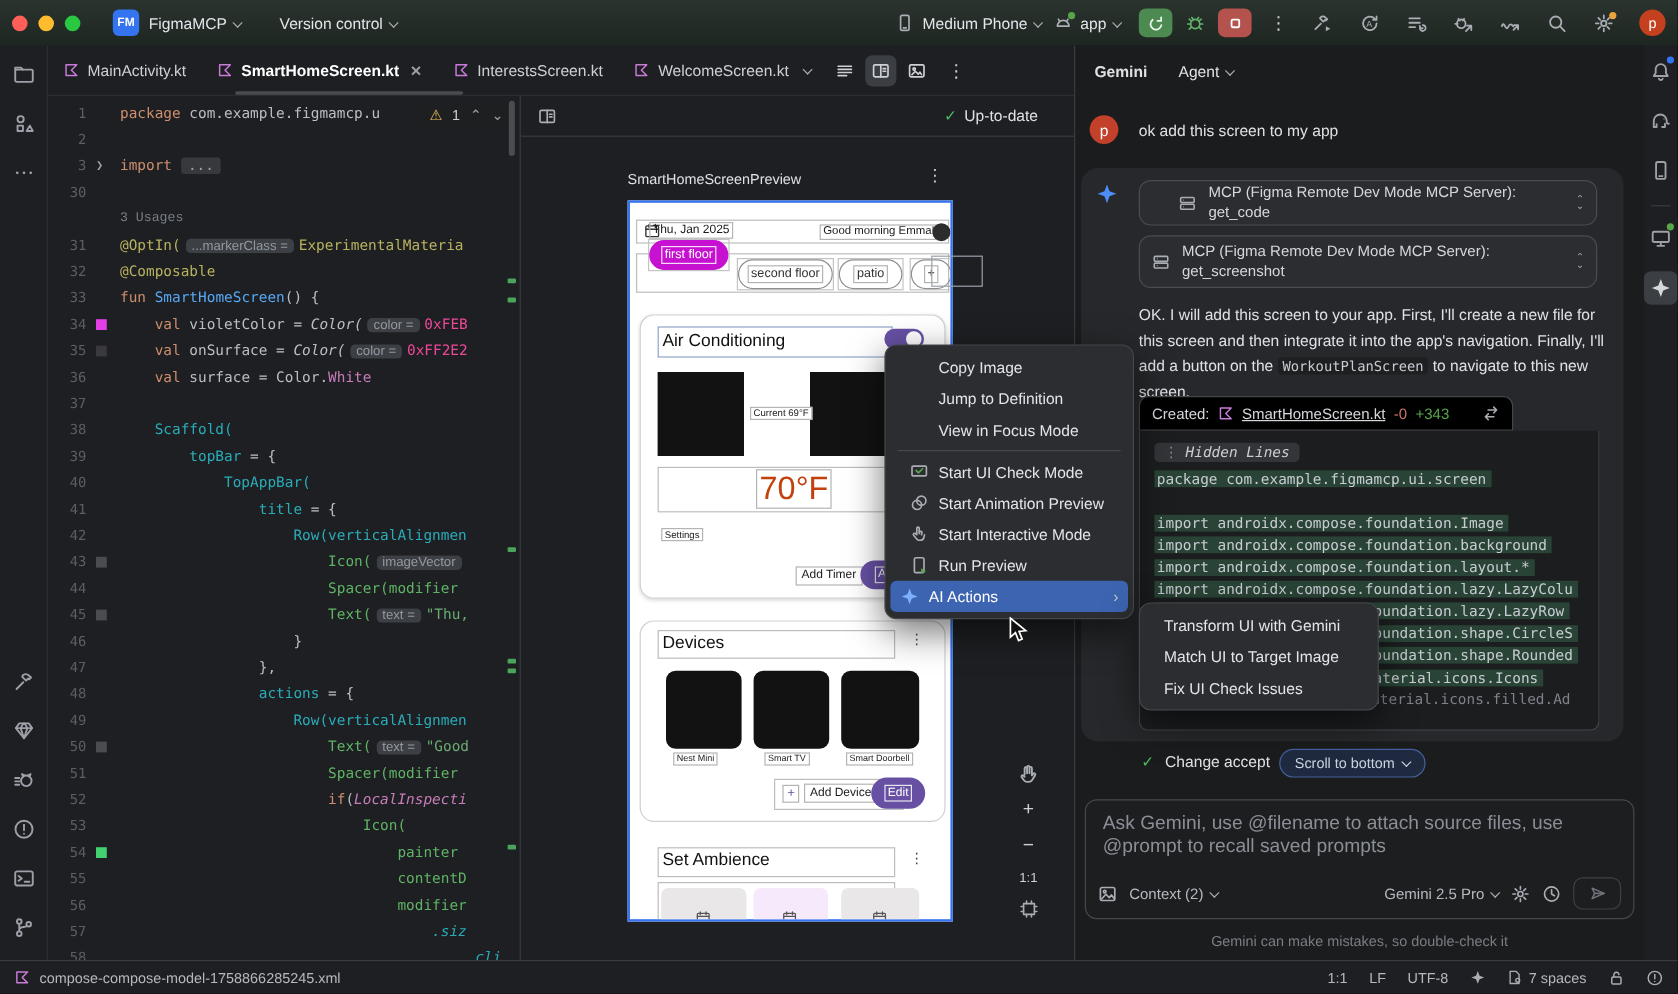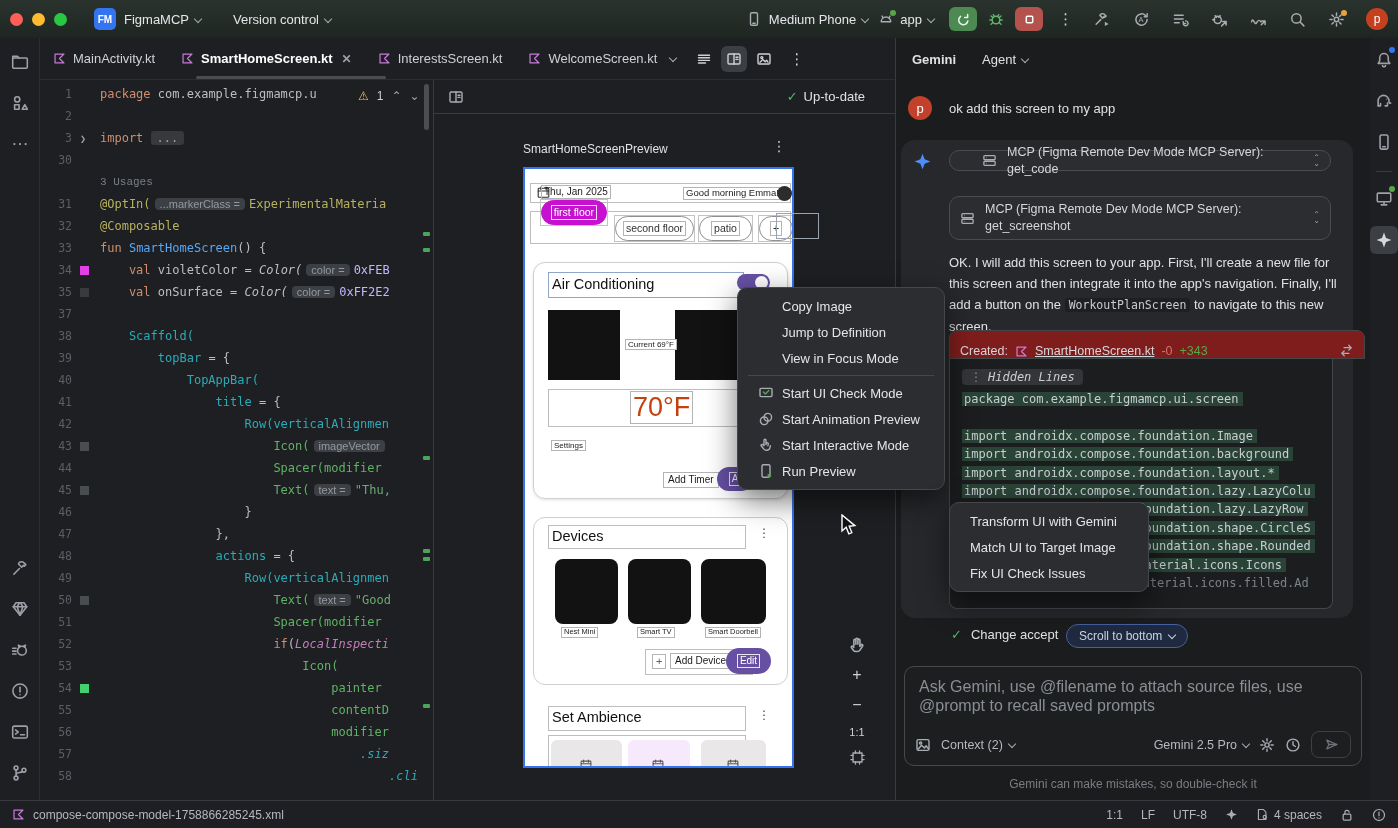--- a/index.html
+++ b/index.html
@@ -37,21 +37,21 @@
 .stripsep{width:16px;height:1px;background:#393B40;margin:2px 0 13px}
 
 .editor{position:absolute;top:80px;left:40px;width:393px;bottom:28px;overflow:hidden;padding-top:3px}
 .crow{display:flex;height:22px;align-items:center;font-family:"DejaVu Sans Mono",monospace;font-size:12px}
 .ln{width:32px;text-align:right;color:#5A5F66;flex:none;font-size:11.5px}
 .gut{width:28px;flex:none;display:flex;align-items:center;padding-left:8px;gap:3px}
 .code{white-space:pre;color:#BCBEC4;overflow:hidden}
 .sw{width:9px;height:9px;flex:none}
 .foldarrow{color:#9DA0A8;font-size:10px}
 .tk-kw{color:#CF8E6D}.tk-pl{color:#BCBEC4}.tk-ann{color:#B8B25F}.tk-fn{color:#56A8F5}
-.tk-call{color:#2AACB8}.tk-cmp{color:#5FB365}.tk-str{color:#6AAB73}.tk-num{color:#c4b5fd}
+.tk-call{color:#2AACB8}.tk-cmp{color:#5FB365}.tk-str{color:#6AAB73}.tk-num{color:#ec4899}
 .tk-prop{color:#C77DBB}.tk-loc{color:#C77DBB;font-style:italic}.tk-it{color:#BCBEC4;font-style:italic}
 .tk-ext{color:#2AACB8;font-style:italic}
 .tk-hint{background:#3C3F43;color:#9499A1;border-radius:4px;padding:0 5px;margin:0 4px;font-size:11px;font-family:"Liberation Sans",sans-serif}
 .tk-foldchip{background:#37393D;color:#9DA0A8;border-radius:3px;padding:0 6px}
 .meta-row{color:#787E87;font-size:11px;font-family:Liberation Mono, monospace}
 .inspwidget{position:absolute;top:86px;left:352px;height:20px;background:rgba(30,31,34,.92);border-radius:4px;display:flex;align-items:center;gap:8px;padding:0 6px;font-size:12px;color:#CED0D6}
 .warnico{color:#F2C55C;font-size:12px}
 .vcsmark{position:absolute;width:7px;height:4px;background:#4AA459;border-radius:1px;left:423px}
 .edthumb{position:absolute;left:424px;top:84px;width:5px;height:46px;background:#4B4D50;border-radius:3px}
 
@@ -79,21 +79,21 @@
 .chat{position:absolute;top:80px;left:895px;right:28px;bottom:28px;background:#1A1C1D;border-left:1px solid #393B40;overflow:hidden}
 .usr-row{position:absolute;left:12px;top:16px;display:flex;gap:17px;align-items:center}
 .uavatar{width:24px;height:24px;border-radius:50%;background:#C3402A;color:#fff;display:flex;align-items:center;justify-content:center;font-size:13px}
 .aicard{position:absolute;left:5px;top:60px;width:452px;height:478px;background:#26282B;border-radius:14px}
 .aispark{position:absolute;left:12px;top:12px;color:#4E8DF7}
 .toolchip{position:absolute;left:48px;width:382px;border:1px solid #4A4C50;background:#2B2D30;border-radius:10px;display:flex;align-items:center;padding:0 10px;gap:10px}
 .toolchip .txt{font-size:12.5px;color:#D5D7DB;line-height:1.35}
 .chipchev{margin-left:auto;display:flex;flex-direction:column;color:#9DA0A8;font-size:8px;line-height:6px}
 .para{position:absolute;left:48px;top:112px;width:396px;font-size:13px;line-height:21px;color:#DFE1E5}
 .codetag{background:#1D1F21;border-radius:3px;padding:0 4px;font-family:"DejaVu Sans Mono",monospace;font-size:11.5px;color:#C8CCD2}
-.createdhdr{position:absolute;left:48px;top:190px;width:416px;height:29px;background:#7f1d1d;border:1px solid #44464A;border-radius:8px 8px 0 0;display:flex;align-items:flex-end;padding:0 10px;gap:7px;font-size:12.5px;color:#D5D7DB}
+.createdhdr{position:absolute;left:48px;top:190px;width:312px;height:29px;background:#000000;border:1px solid #44464A;border-radius:8px 8px 0 0;display:flex;align-items:center;padding:0 10px;gap:7px;font-size:12.5px;color:#D5D7DB}
 .filelink{text-decoration:underline;color:#D5D7DB}
 .del{color:#D0756B}.add{color:#57A64A}
 .codeblock{position:absolute;left:48px;top:219px;width:384px;height:250px;background:#1B1D1F;border:1px solid #44464A;border-top:none;border-radius:0 0 8px 8px;padding:10px 12px;font-family:"DejaVu Sans Mono",monospace;font-size:12px;overflow:hidden}
 .hiddenchip{display:inline-flex;gap:6px;background:#333538;border-radius:4px;padding:1px 8px;color:#CCCED2;font-size:12px;margin-bottom:7px}
 .cline{height:18.4px;white-space:pre;color:#C8CCD2}
 .cline .hl{background:#294436;padding:0 4px 0 2px}
 .cline.gray{color:#7E8288}
 .changerow{position:absolute;left:55px;top:547px;display:flex;gap:9px;align-items:center;font-size:13px;color:#DFE1E5;white-space:nowrap;width:130px;overflow:hidden}
 .scrollpill{position:absolute;left:170px;top:544px;height:24px;border:1px solid #45619E;background:#1F2A40;border-radius:12px;display:flex;align-items:center;padding:0 12px;gap:7px;font-size:12px;color:#CAD3E0;z-index:5;white-space:nowrap}
 .inputbox{position:absolute;left:8px;top:586px;width:458px;height:100px;border:1px solid #46484D;background:#1C1E20;border-radius:10px;padding:10px 14px}
@@ -381,20 +381,25 @@
           <span class="sw" style="background: rgb(226, 63, 230);"></span>
         </span>
         <span class="code"><span class="tk-kw">    val</span><span class="tk-pl"> violetColor = </span><span class="tk-it">Color(</span><span class="tk-hint">color =</span><span class="tk-num">0xFEB</span></span>
       </div>
       <div class="crow">
         <span class="ln">35</span>
         <span class="gut">
           <span class="sw" style="background: rgb(58, 58, 62);"></span>
         </span>
         <span class="code"><span class="tk-kw">    val</span><span class="tk-pl"> onSurface = </span><span class="tk-it">Color(</span><span class="tk-hint">color =</span><span class="tk-num">0xFF2E2</span></span>
+      </div>
+      <div class="crow">
+        <span class="ln">36</span>
+        <span class="gut"></span>
+        <span class="code"><span class="tk-kw">    val</span><span class="tk-pl"> surface = Color.</span><span class="tk-prop">White</span></span>
       </div>
       <div class="crow">
         <span class="ln">37</span>
         <span class="gut"></span>
         <span class="code"></span>
       </div>
       <div class="crow">
         <span class="ln">38</span>
         <span class="gut"></span>
         <span class="code"><span class="tk-call">    Scaffold(</span></span>
@@ -656,21 +661,21 @@
       <span class="uavatar">p</span>
       <span>ok add this screen to my app</span>
     </div>
     <div class="aicard">
       <span class="aispark ico" id="ic-aispark">
           <svg viewBox="0 0 16 16" width="19" height="19" fill="none" stroke="currentColor" stroke-width="1.4" stroke-linecap="round" stroke-linejoin="round">
             <path d="M8 1.4L9.8 6.2 14.6 8 9.8 9.8 8 14.6 6.2 9.8 1.4 8 6.2 6.2z" fill="currentColor" stroke="none"></path>
           </svg>
         </span>
       <div id="toolchips">
-          <div class="toolchip" style="top: 10px; height: 21px; padding-left: 32px;">
+          <div class="toolchip" style="top: 10px; height: 38px; padding-left: 32px;">
             <span class="ico">
               <svg viewBox="0 0 16 16" width="15" height="15" fill="none" stroke="currentColor" stroke-width="1.4" stroke-linecap="round" stroke-linejoin="round">
                 <rect x="2" y="2.8" width="12" height="4.4" rx="1"></rect>
                 <rect x="2" y="8.8" width="12" height="4.4" rx="1"></rect>
                 <circle cx="4.6" cy="5" r=".5" fill="currentColor" stroke="none"></circle>
                 <circle cx="4.6" cy="11" r=".5" fill="currentColor" stroke="none"></circle>
               </svg>
             </span>
             <span class="txt">MCP (Figma Remote Dev Mode MCP Server): get_code</span>
             <span class="chipchev">
@@ -828,21 +833,21 @@
             <path d="M8 1.4L9.8 6.2 14.6 8 9.8 9.8 8 14.6 6.2 9.8 1.4 8 6.2 6.2z" fill="currentColor" stroke="none"></path>
           </svg>
         </span>
       <span class="flex" style="gap:5px">
           <span class="ico" id="ic-indent">
             <svg viewBox="0 0 16 16" width="13" height="13" fill="none" stroke="currentColor" stroke-width="1.4" stroke-linecap="round" stroke-linejoin="round">
               <path d="M3 1.8h6l3.2 3.2v9.2H3z"></path>
               <circle cx="10.8" cy="11" r="2"></circle>
             </svg>
           </span>
-          <span>4 spaces</span>
+          <span>7 spaces</span>
         </span>
       <span class="ico" id="ic-lock">
           <svg viewBox="0 0 16 16" width="14" height="14" fill="none" stroke="currentColor" stroke-width="1.4" stroke-linecap="round" stroke-linejoin="round">
             <rect x="3.6" y="7" width="8.8" height="6.8" rx="1.2"></rect>
             <path d="M5.6 7V5.2a2.4 2.4 0 014.8-.4"></path>
           </svg>
         </span>
       <span class="ico" id="ic-err">
           <svg viewBox="0 0 16 16" width="14" height="14" fill="none" stroke="currentColor" stroke-width="1.4" stroke-linecap="round" stroke-linejoin="round">
             <circle cx="8" cy="8" r="6.3"></circle>
@@ -895,20 +900,29 @@
       </div>
       <div class="mi">
         <span class="ico">
           <svg viewBox="0 0 16 16" width="16" height="16" fill="none" stroke="currentColor" stroke-width="1.4" stroke-linecap="round" stroke-linejoin="round">
             <rect x="4" y="1.8" width="8" height="12.4" rx="1.4"></rect>
             <path d="M9.6 10.6l4 2.3-4 2.3z" fill="#57A64A" stroke="none"></path>
           </svg>
         </span>
         <span class="lab">Run Preview</span>
       </div>
+      <div class="mi sel">
+        <span class="ico" style="color: rgb(127, 176, 255);">
+          <svg viewBox="0 0 16 16" width="16" height="16" fill="none" stroke="currentColor" stroke-width="1.4" stroke-linecap="round" stroke-linejoin="round">
+            <path d="M8 1.4L9.8 6.2 14.6 8 9.8 9.8 8 14.6 6.2 9.8 1.4 8 6.2 6.2z" fill="currentColor" stroke="none"></path>
+          </svg>
+        </span>
+        <span class="lab">AI Actions</span>
+        <span class="subarrow">›</span>
+      </div>
     </div>
   <div class="menu" id="submenu" style="left:949px;top:502px;width:200px">
       <div class="mi">
         <span>Transform UI with Gemini</span>
       </div>
       <div class="mi">
         <span>Match UI to Target Image</span>
       </div>
       <div class="mi">
         <span>Fix UI Check Issues</span>

